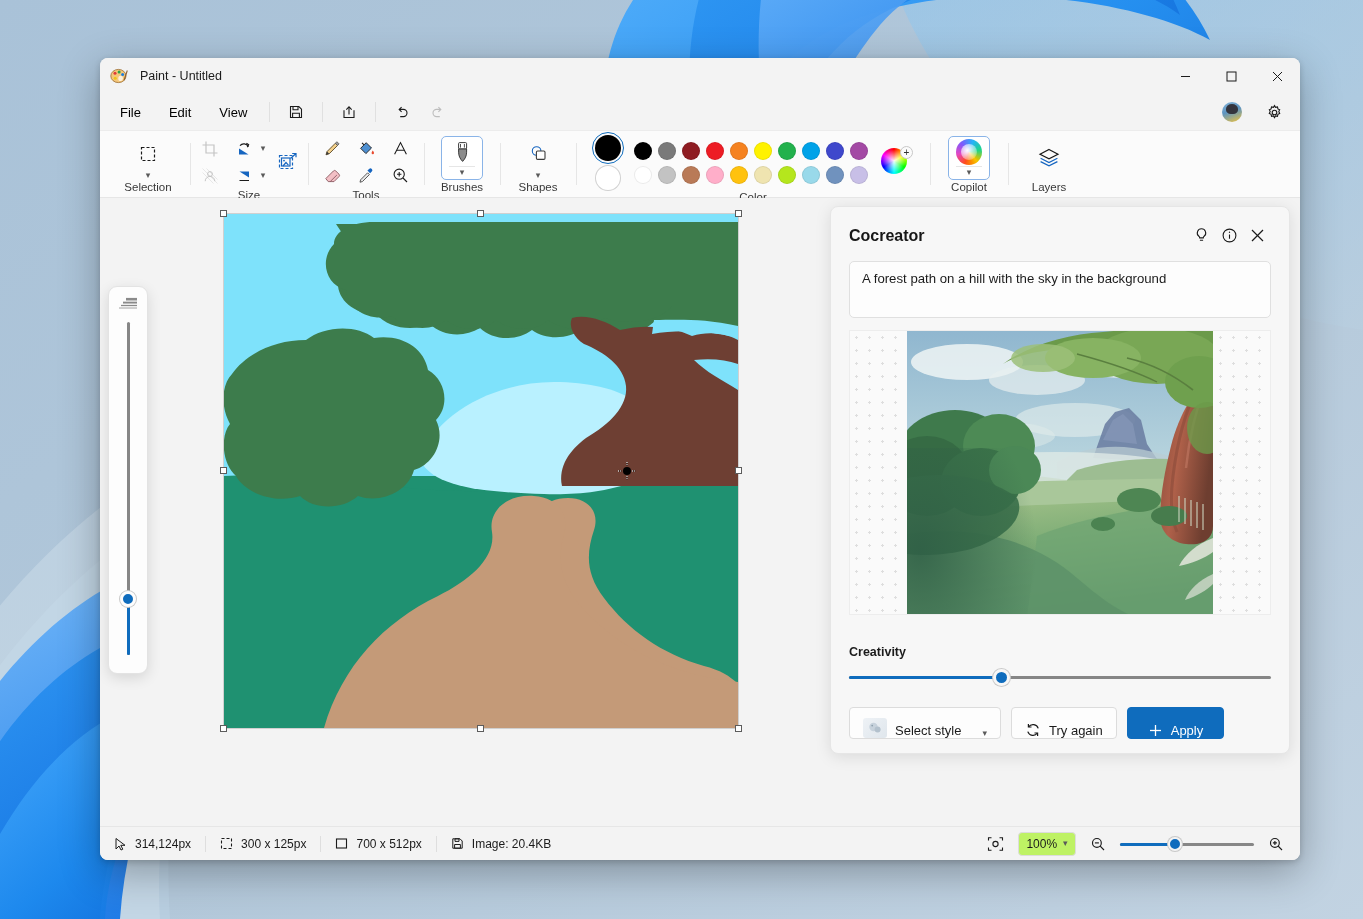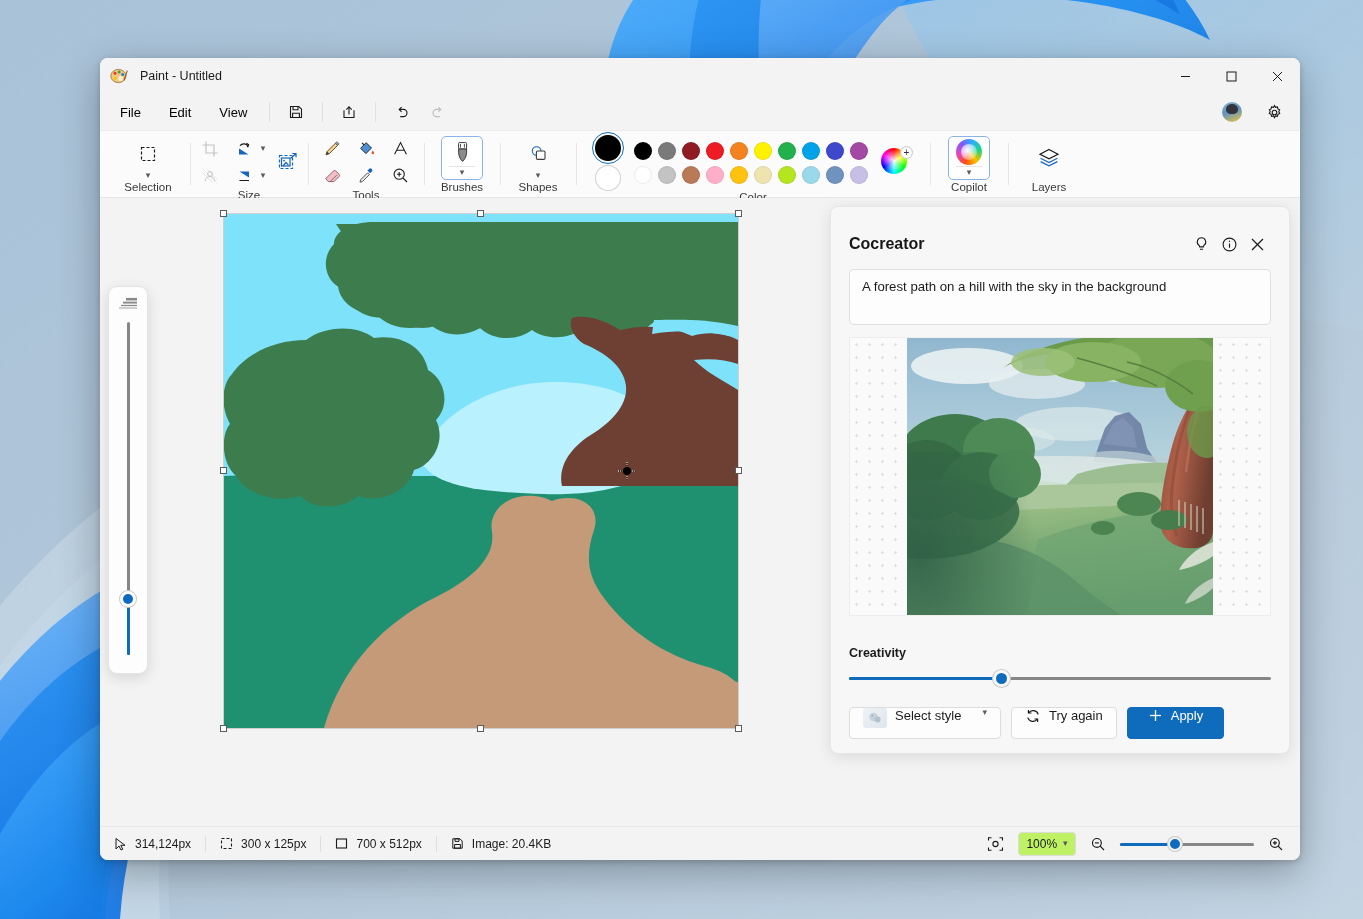--- a/index.html
+++ b/index.html
@@ -209,21 +209,21 @@
   #cocreator {
     position: absolute; right: 10px; top: 8px;
     width: 460px; height: 548px;
     background: #f7f7f7;
     border: 1px solid #e6e6e6;
     border-radius: 8px;
     box-shadow: 0 3px 16px rgba(0,0,0,0.10);
     padding: 14px 18px;
     display:flex; flex-direction: column;
   }
-  .cc-head { display:flex; align-items:center; height: 30px; margin-top: 9px; }
+  .cc-head { display:flex; align-items:center; height: 30px; }
   .cc-title { font-size: 16px; font-weight: bold; color: #171717; flex: 1 1 auto;}
   .cc-icobtn {
     width: 28px; height: 28px; border-radius: 4px;
     display:flex; align-items:center; justify-content:center; color:#1b1b1b;
   }
   .cc-prompt {
     margin-top: 10px;
     height: 58px;
     background: #fdfdfd;
     border: 1px solid #e0e0e0;
@@ -246,21 +246,21 @@
   .cc-sliderlabel { margin-top: 30px; font-size: 12.5px; font-weight: bold; color:#1b1b1b; }
   .hslider { position: relative; height: 22px; margin-top: 8px; }
   .htrack { position:absolute; left:0; right:0; top: 9px; height: 3px; background:#868686; border-radius: 2px; }
   .hfill { position:absolute; left:0; top: 9px; height: 3px; background:#0f6cbd; border-radius:2px; }
   .hthumb {
     position:absolute; top: 2px; width: 17px; height: 17px; border-radius: 50%;
     background:#0f6cbd; border: 3px solid #f7f7f7; box-shadow: 0 0 0 1px #c9c9c9;
   }
   .cc-actions { margin-top: 18px; display: flex; gap: 10px; align-items:center; }
   .btn {
-    height: 32px; border-radius: 4px; display:flex; align-items:flex-start; gap: 8px;
+    height: 32px; border-radius: 4px; display:flex; align-items:flex-end; gap: 8px;
     padding: 0 13px; font-size: 13px; color:#1b1b1b;
     background: #fdfdfd; border: 1px solid #dcdcdc; cursor:default;
   }
   .btn.primary { background: #0f6cbd; border-color:#0f6cbd; color:#fff; padding: 0 20px;}
   .style-thumb {
     width: 24px; height: 20px; border-radius: 3px;
     background: linear-gradient(135deg,#eef2f6,#dfe6ec);
     display:flex;align-items:center;justify-content:center;
   }
 

